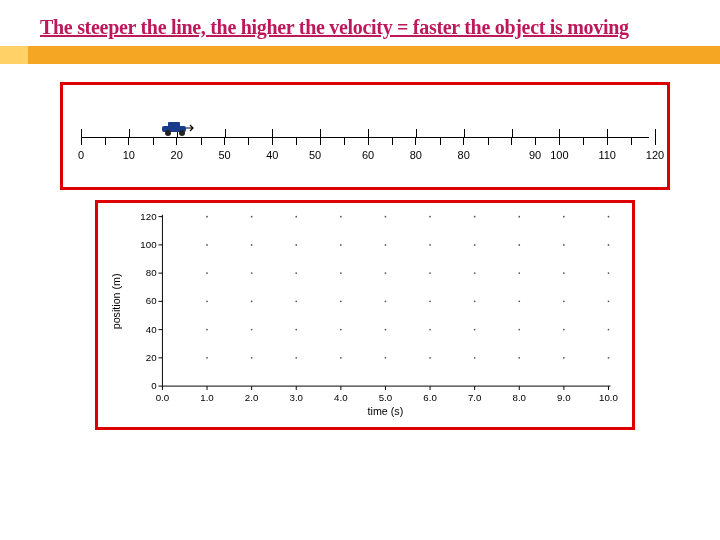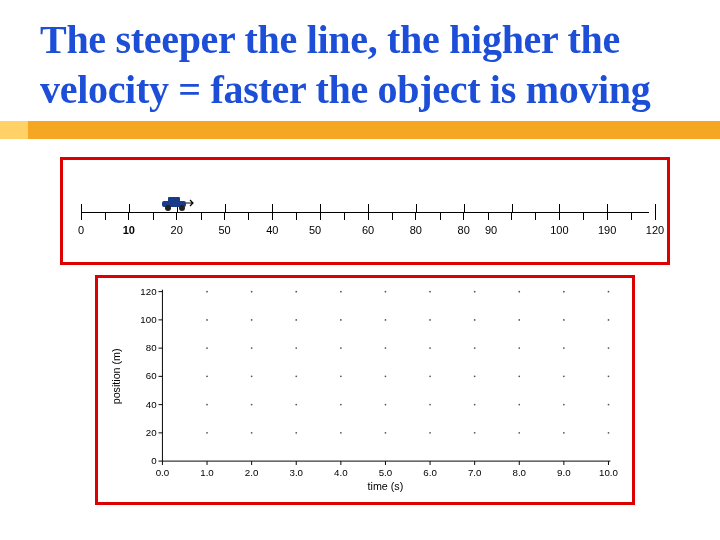--- a/index.html
+++ b/index.html
@@ -1,18 +1,18 @@
 <!DOCTYPE html>
 <html><head>
 <meta charset="utf-8">
 <style>
   * { margin: 0; padding: 0; box-sizing: border-box; }
   body { width: 720px; height: 540px; background: #fff; font-family: Georgia, 'Times New Roman', serif; position: relative; }
   .slide { width: 100%; height: 100%; padding: 15px 30px 15px 40px; }
-  .title { font-size: 40px; color: #1d4ed8; line-height: 1.25; margin-bottom: 6px; letter-spacing: -0.3px; }
+  .title { font-size: 20px; color: #be185d; line-height: 1.25; margin-bottom: 6px; letter-spacing: -0.3px; text-decoration: underline; }
   .accent-bar { position: relative; height: 18px; margin-left: -40px; margin-right: -30px; background: #f5a623; }
   .accent-bar::before { content: ""; position: absolute; left: 0; top: 0; bottom: 0; width: 28px; background: #ffd166; }
 
   .box-ruler { border: 3px solid #d00; margin: 18px auto 10px auto; width: 610px; height: 108px; position: relative; background: #fff; }
   .box-chart { border: 3px solid #d00; margin: 0 auto; width: 540px; height: 230px; position: relative; background: #fff; }
 
   .ruler { position: absolute; left: 18px; right: 18px; top: 52px; }
   .ruler-line { position: absolute; left: 0; right: 0; top: 0; height: 1px; background: #000; }
   .ruler-tick { position: absolute; top: 0; width: 1px; height: 8px; background: #000; }
   .ruler-tick.major { height: 0; top: -8px; border-top: 8px solid #000; }
@@ -34,41 +34,41 @@
 <div class="slide">
   <h1 class="title">The steeper the line, the higher the velocity = faster the object is moving</h1>
   <div class="accent-bar"></div>
 
   <div class="box-ruler">
     <div class="ruler" id="ruler">
       <div class="ruler-line"></div>
     <div class="ruler-tick major" style="left: 0px;"></div>
         <div class="ruler-label" style="left: 0px;">0</div>
         <div class="ruler-tick major" style="left: 47.8333px;"></div>
-        <div class="ruler-label" style="left: 47.8333px; font-weight: bold;">10</div>
+        <div class="ruler-label" style="left: 47.8333px;">10</div>
         <div class="ruler-tick major" style="left: 95.6667px;"></div>
         <div class="ruler-label" style="left: 95.6667px;">20</div>
         <div class="ruler-tick major" style="left: 143.5px;"></div>
         <div class="ruler-label" style="left: 143.5px;">50</div>
         <div class="ruler-tick major" style="left: 191.333px;"></div>
         <div class="ruler-label" style="left: 191.333px;">40</div>
         <div class="ruler-tick major" style="left: 239.167px;"></div>
         <div class="ruler-label" style="left: 234px;">50</div>
         <div class="ruler-tick major" style="left: 287px;"></div>
         <div class="ruler-label" style="left: 287px;">60</div>
         <div class="ruler-tick major" style="left: 334.833px;"></div>
         <div class="ruler-label" style="left: 334.833px;">80</div>
         <div class="ruler-tick major" style="left: 382.667px;"></div>
         <div class="ruler-label" style="left: 382.667px;">80</div>
         <div class="ruler-tick major" style="left: 430.5px;"></div>
-        <div class="ruler-label" style="left: 410px;">90</div>
+        <div class="ruler-label" style="left: 454px;">90</div>
         <div class="ruler-tick major" style="left: 478.333px;"></div>
         <div class="ruler-label" style="left: 478.333px;">100</div>
         <div class="ruler-tick major" style="left: 526.167px;"></div>
-        <div class="ruler-label" style="left: 526.167px;">190</div>
+        <div class="ruler-label" style="left: 526.167px;">110</div>
         <div class="ruler-tick major" style="left: 574px;"></div>
         <div class="ruler-label" style="left: 574px;">120</div>
         <div class="ruler-tick" style="left: 23.9167px;"></div>
         <div class="ruler-tick" style="left: 71.75px;"></div>
         <div class="ruler-tick" style="left: 119.583px;"></div>
         <div class="ruler-tick" style="left: 167.417px;"></div>
         <div class="ruler-tick" style="left: 215.25px;"></div>
         <div class="ruler-tick" style="left: 263.083px;"></div>
         <div class="ruler-tick" style="left: 310.917px;"></div>
         <div class="ruler-tick" style="left: 358.75px;"></div>

